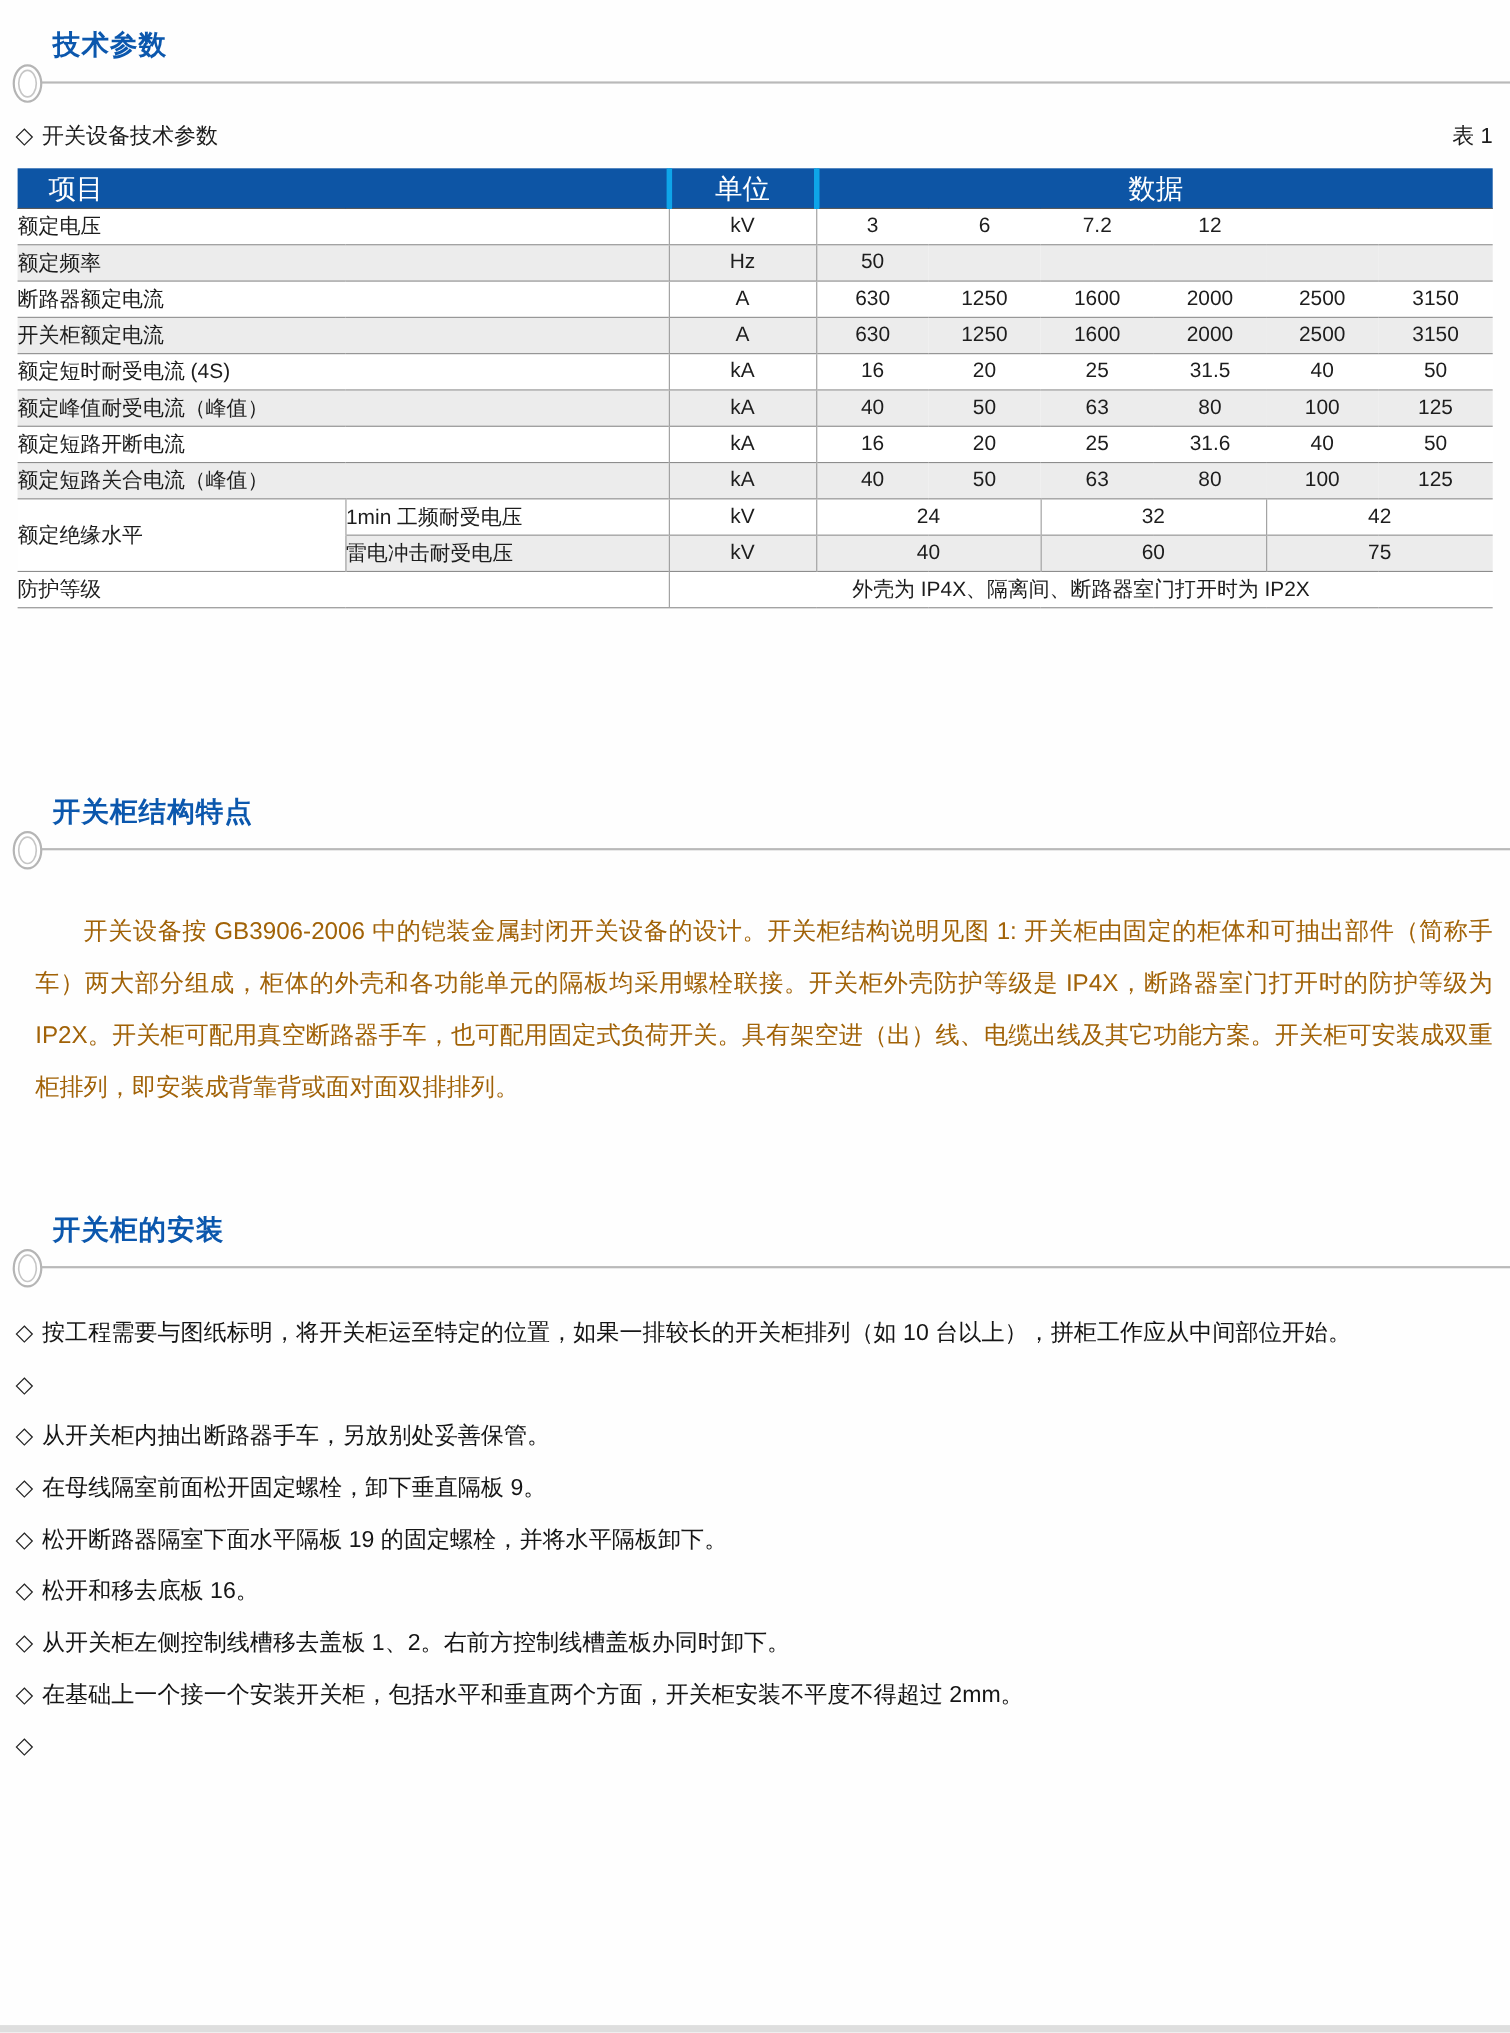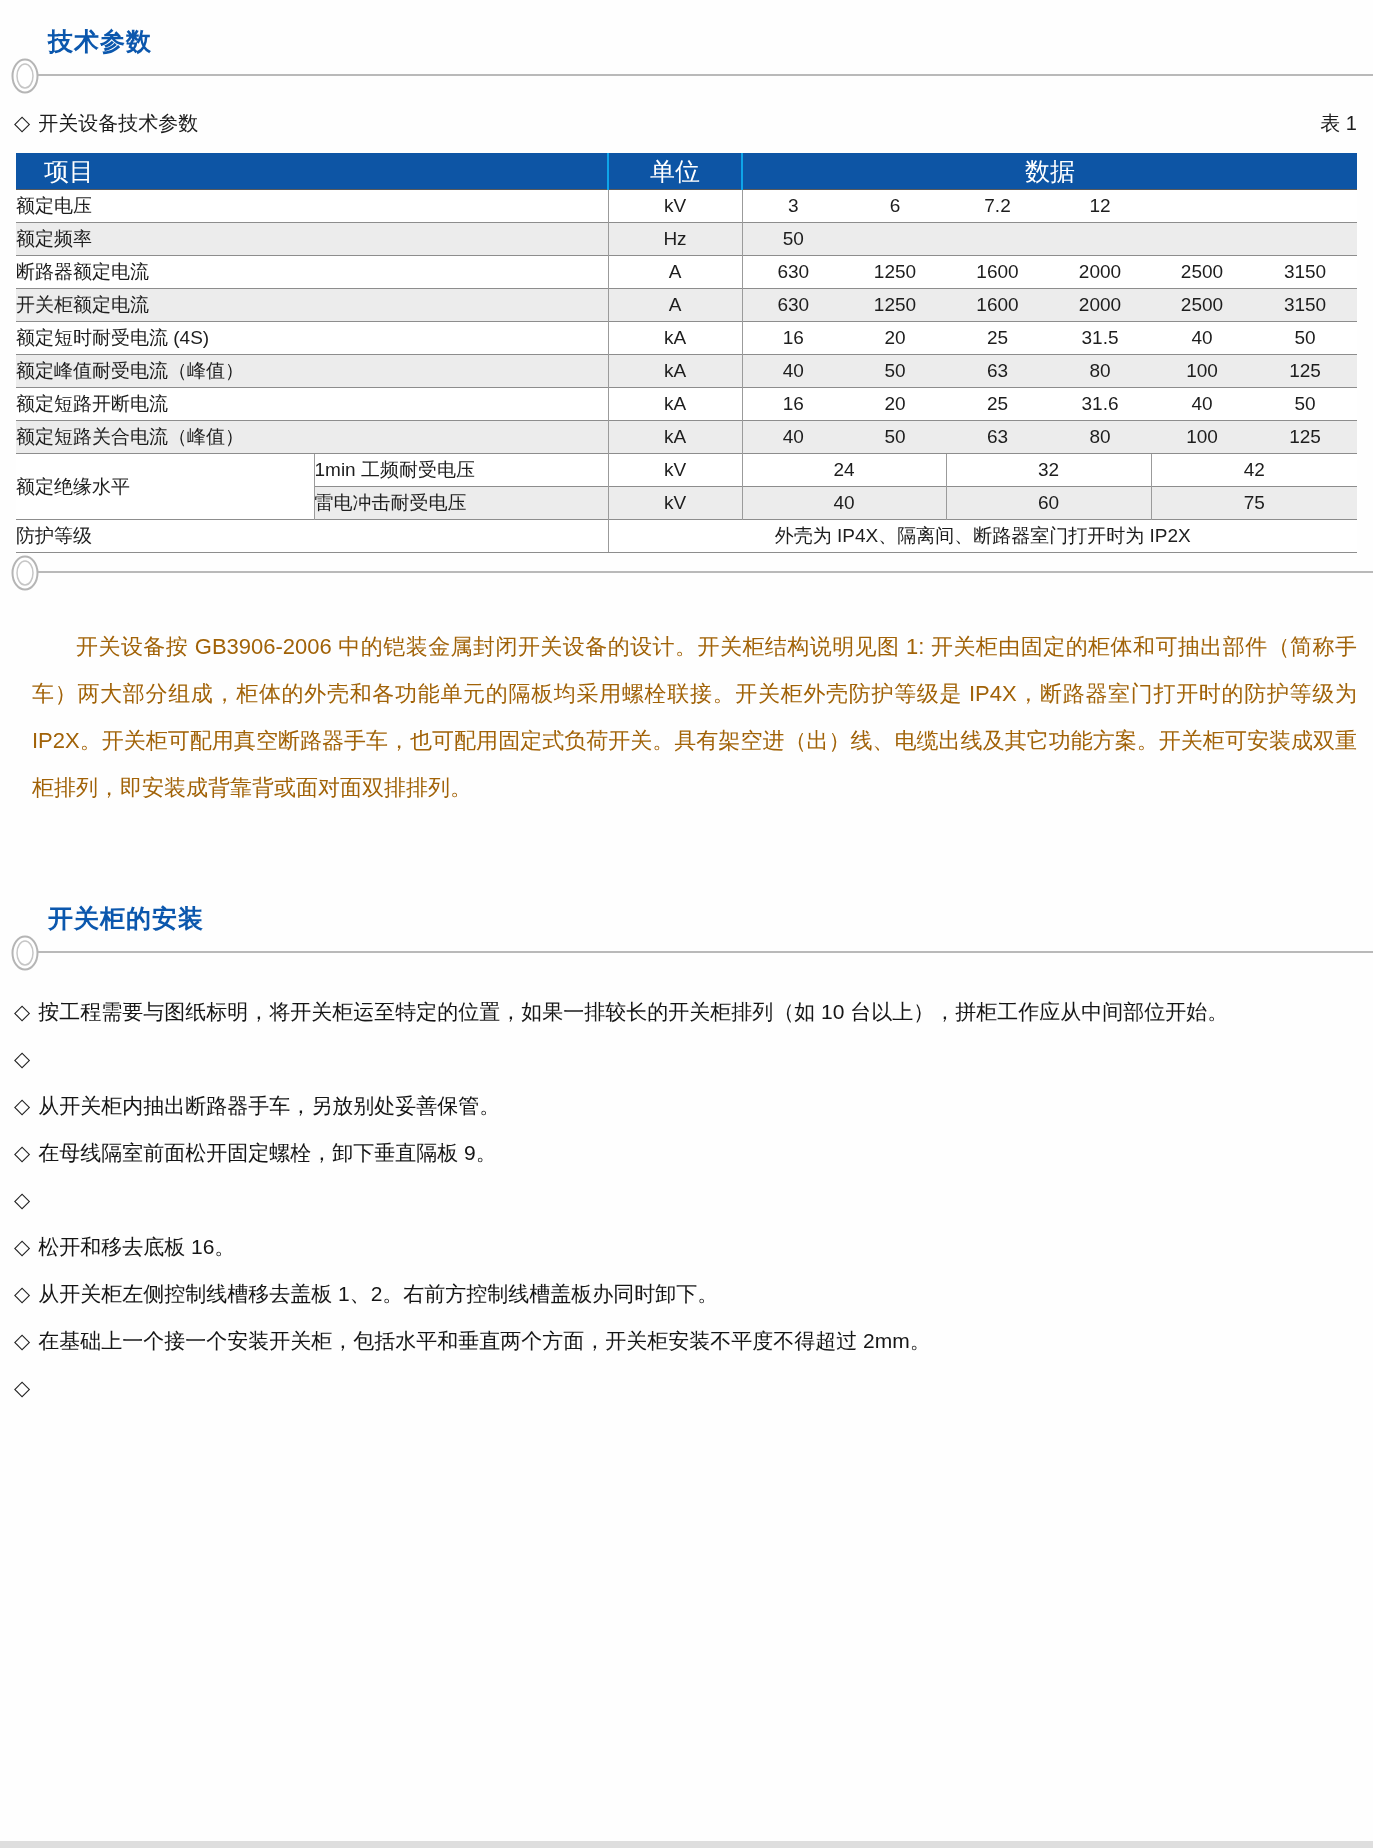--- a/index.html
+++ b/index.html
@@ -19,21 +19,21 @@
     margin:14px 16px 0 14px;font-size:20px;}
   .subrow .left{display:flex;align-items:baseline;gap:8px;}
   .dm{font-size:21px;color:#222;}
 
   
   table.tech{border-collapse:collapse;table-layout:fixed;width:1341px;margin:16px 0 0 16px;
     font-size:19px;color:#1d1d1d;}
   table.tech thead th{background:#0d55a5;color:#ffffff;font-weight:normal;height:34px;
     border-bottom:1px solid #5a5a5a;font-size:25px;}
   th.h-item{text-align:left;padding-left:28px;}
-  th.bl{border-left:2px solid #0ea5e9;}
+  th.bl{border-left:5px solid #0ea5e9;}
   table.tech tbody td{height:32px;border-top:1px solid #8d8d8d;padding:0;}
   table.tech tbody tr.last td{border-bottom:1px solid #8d8d8d;}
   tr.w{background:#ffffff;} tr.g{background:#ececec;}
   td.c-item{text-align:left;padding-left:28px;}
   td.c-sub{text-align:left;padding-left:24px;}
   td.c-unit{text-align:center;}
   td.c-val{text-align:center;}
   td.c-prot{text-align:center;}
   td.vl{border-left:1px solid #9b9b9b;}
   td.rspan{background:transparent;}
@@ -188,20 +188,21 @@
         <td class="c-val vl" colspan="2">60</td>
         <td class="c-val vl" colspan="2">75</td>
       </tr>
       <tr class="w last">
         <td class="c-item" colspan="2">防护等级</td>
         <td class="c-prot vl" colspan="7">外壳为 IP4X、隔离间、断路器室门打开时为 IP2X</td>
       </tr>
     </tbody>
   </table>
 
+  <h2 class="sec-title" style="padding-top:170px;">开关柜结构特点</h2>
   <div class="rule">
     <span class="ring">
       <svg width="30" height="38" viewBox="0 0 30 38">
         <ellipse cx="15" cy="19" rx="12.5" ry="16.5" fill="#ffffff" stroke="#b5b5b5" stroke-width="2"></ellipse>
         <ellipse cx="15" cy="19" rx="8" ry="12" fill="none" stroke="#c6c6c6" stroke-width="1.5"></ellipse>
       </svg>
     </span>
     <span class="hline"></span>
   </div>
 
@@ -229,20 +230,21 @@
     <div class="bullet">
       <span class="dm">◇</span>
       <span>从开关柜内抽出断路器手车，另放别处妥善保管。</span>
     </div>
     <div class="bullet">
       <span class="dm">◇</span>
       <span>在母线隔室前面松开固定螺栓，卸下垂直隔板 9。</span>
     </div>
     <div class="bullet">
       <span class="dm">◇</span>
+      <span>松开断路器隔室下面水平隔板 19 的固定螺栓，并将水平隔板卸下。</span>
     </div>
     <div class="bullet">
       <span class="dm">◇</span>
       <span>松开和移去底板 16。</span>
     </div>
     <div class="bullet">
       <span class="dm">◇</span>
       <span>从开关柜左侧控制线槽移去盖板 1、2。右前方控制线槽盖板办同时卸下。</span>
     </div>
     <div class="bullet">

